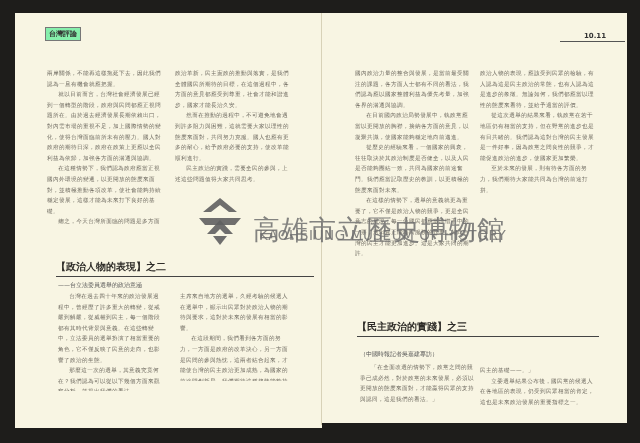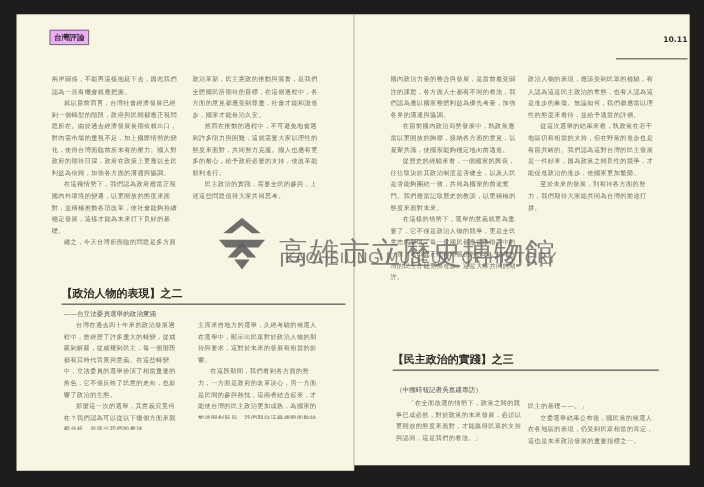--- a/index.html
+++ b/index.html
@@ -2,22 +2,22 @@
 <html><head>
 <meta charset="utf-8">
 <style>
   html,body{margin:0;padding:0;}
   body{width:640px;height:443px;background:#1e1d1b;position:relative;overflow:hidden;font-family:"DejaVu Sans",sans-serif;}
   .page{position:absolute;background:#f8f5e3;}
   .page-left{left:15px;top:13px;width:307px;height:415px;}
   .page-right{left:322px;top:13px;width:305px;height:410px;}
   .gutter{position:absolute;left:321px;top:13px;width:1px;height:412px;background:#d8d2b8;}
   .running-head{position:absolute;font-size:7px;font-weight:bold;color:#333;}
-  .rh-left{left:45px;top:27px;border:1px solid #777;padding:1px 3px;background:#f0abfc;}
-  .rh-right{left:243px;top:26px;width:62px;border-bottom:1px solid #555;padding-bottom:13px;text-align:right;}
+  .rh-left{left:45px;top:27px;border:1px solid #777;padding:1px 3px;background:#86efac;}
+  .rh-right{left:243px;top:26px;width:62px;border-bottom:1px solid #555;padding-bottom:1px;text-align:center;}
   .rh-right span{margin-left:5px;}
   .col{position:absolute;font-size:5.6px;line-height:10.6px;color:#6e6a60;letter-spacing:0.4px;overflow:hidden;}
   .col p{margin:0;text-indent:2em;}
   .col p.noind{text-indent:0;}
   .section-head{position:absolute;font-size:10px;font-weight:bold;color:#2e2c28;border-bottom:1px solid #444;padding-bottom:2px;}
   .subhead{position:absolute;font-size:6px;color:#555;}
   .watermark{position:absolute;left:195px;top:196px;width:270px;height:60px;pointer-events:none;}
   .wm-cn{position:absolute;left:58px;top:16px;font-size:27px;font-weight:normal;color:rgba(110,110,110,0.85);letter-spacing:1px;white-space:nowrap;}
   .wm-en{position:absolute;left:64px;top:31px;font-size:13.5px;color:rgba(110,110,110,0.85);letter-spacing:0.6px;white-space:nowrap;}
   .wm-logo{position:absolute;left:0;top:2px;width:50px;height:48px;}

